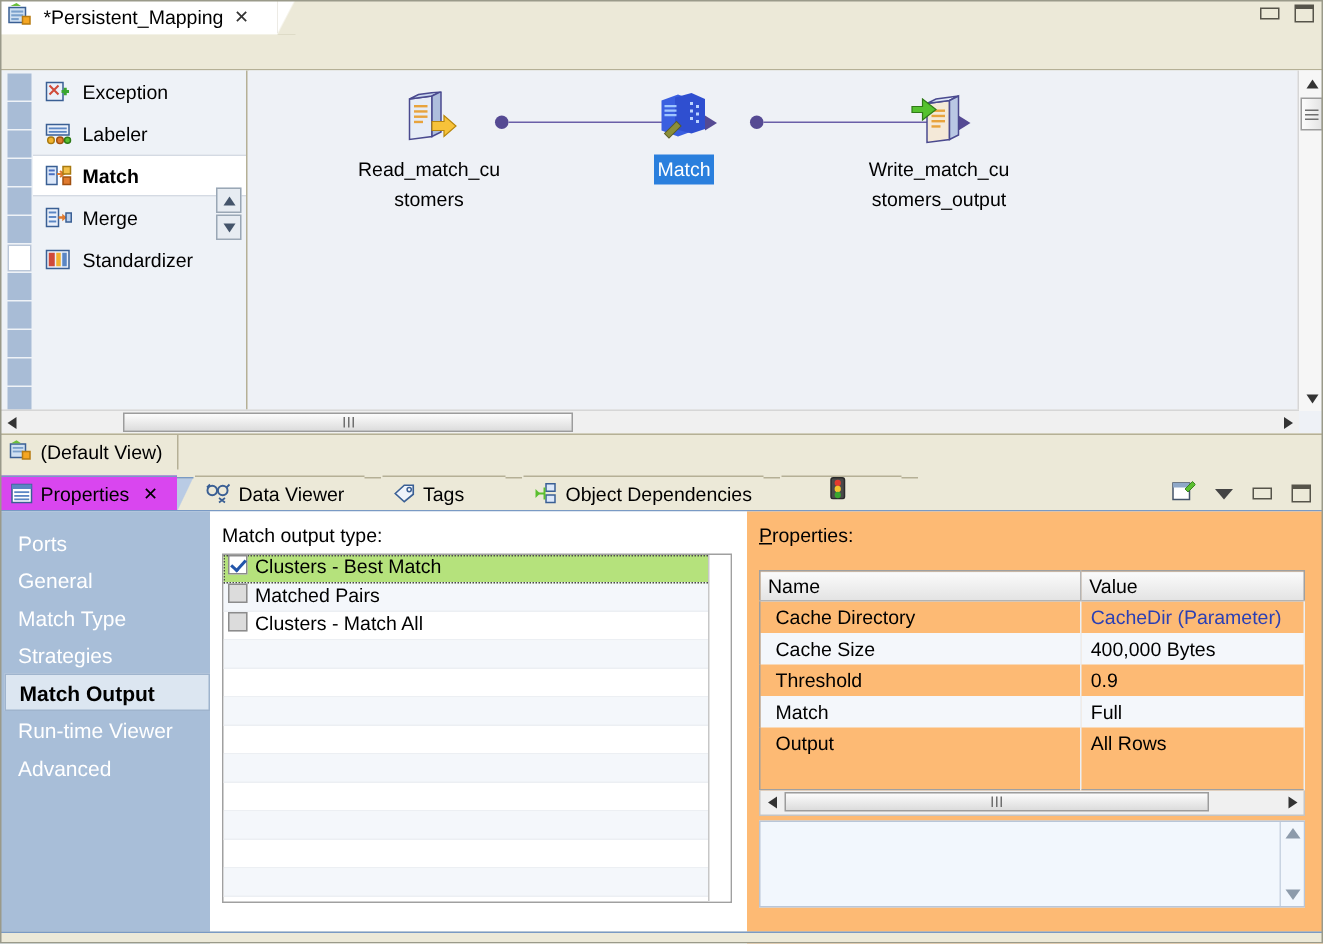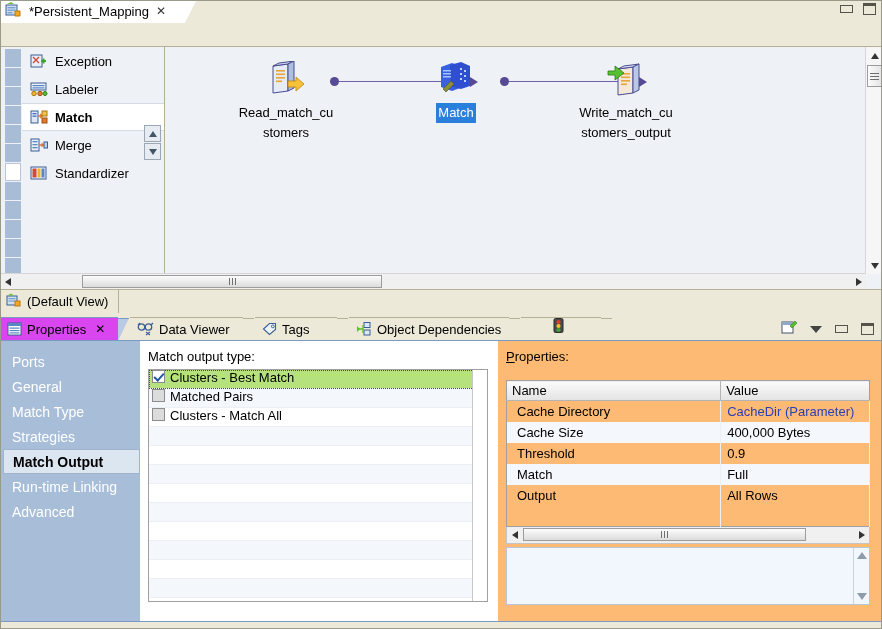--- a/index.html
+++ b/index.html
@@ -676,21 +676,21 @@
           <div class="nav-item">
             <span>Match Type</span>
           </div>
           <div class="nav-item">
             <span>Strategies</span>
           </div>
           <div class="nav-item sel">
             <span>Match Output</span>
           </div>
           <div class="nav-item">
-            <span>Run-time Linking</span>
+            <span>Run-time Viewer</span>
           </div>
           <div class="nav-item">
             <span>Advanced</span>
           </div>
         </div>
 
       <div class="panel-left">
         <div class="field-label">Match output type:</div>
         <div class="chk-list">
           <div id="chkRows" style="position:relative;width:325px;">

